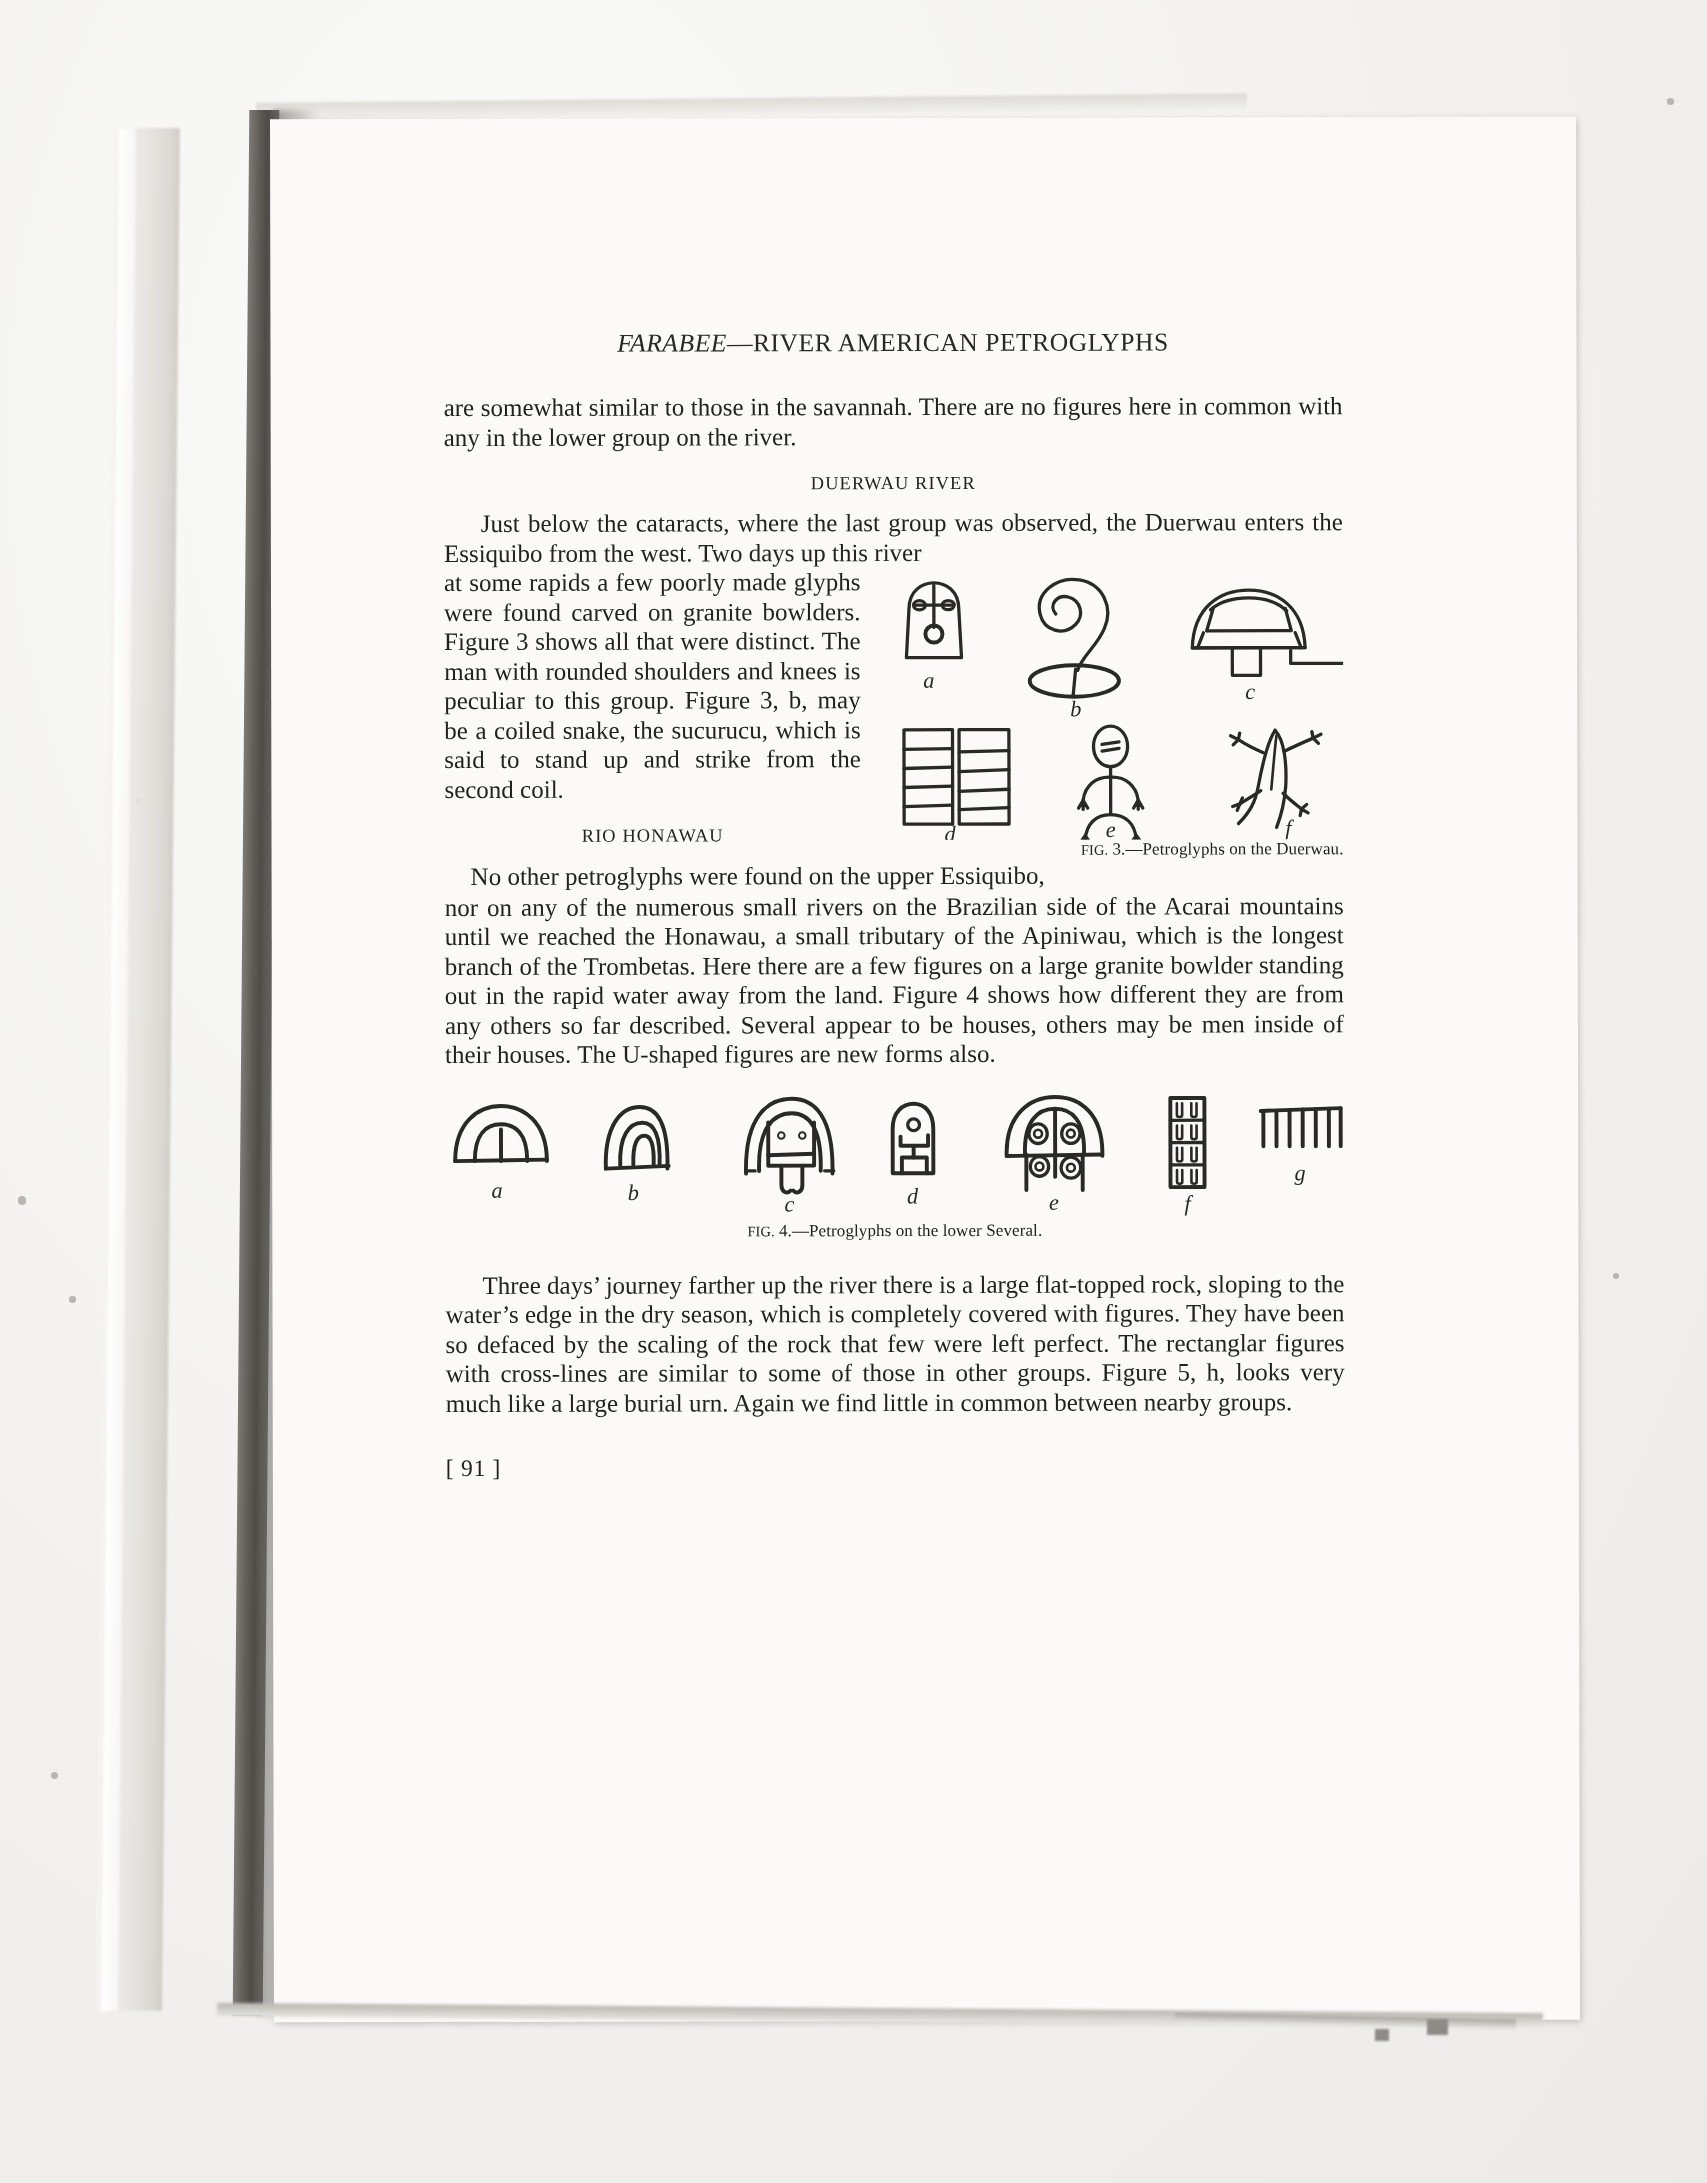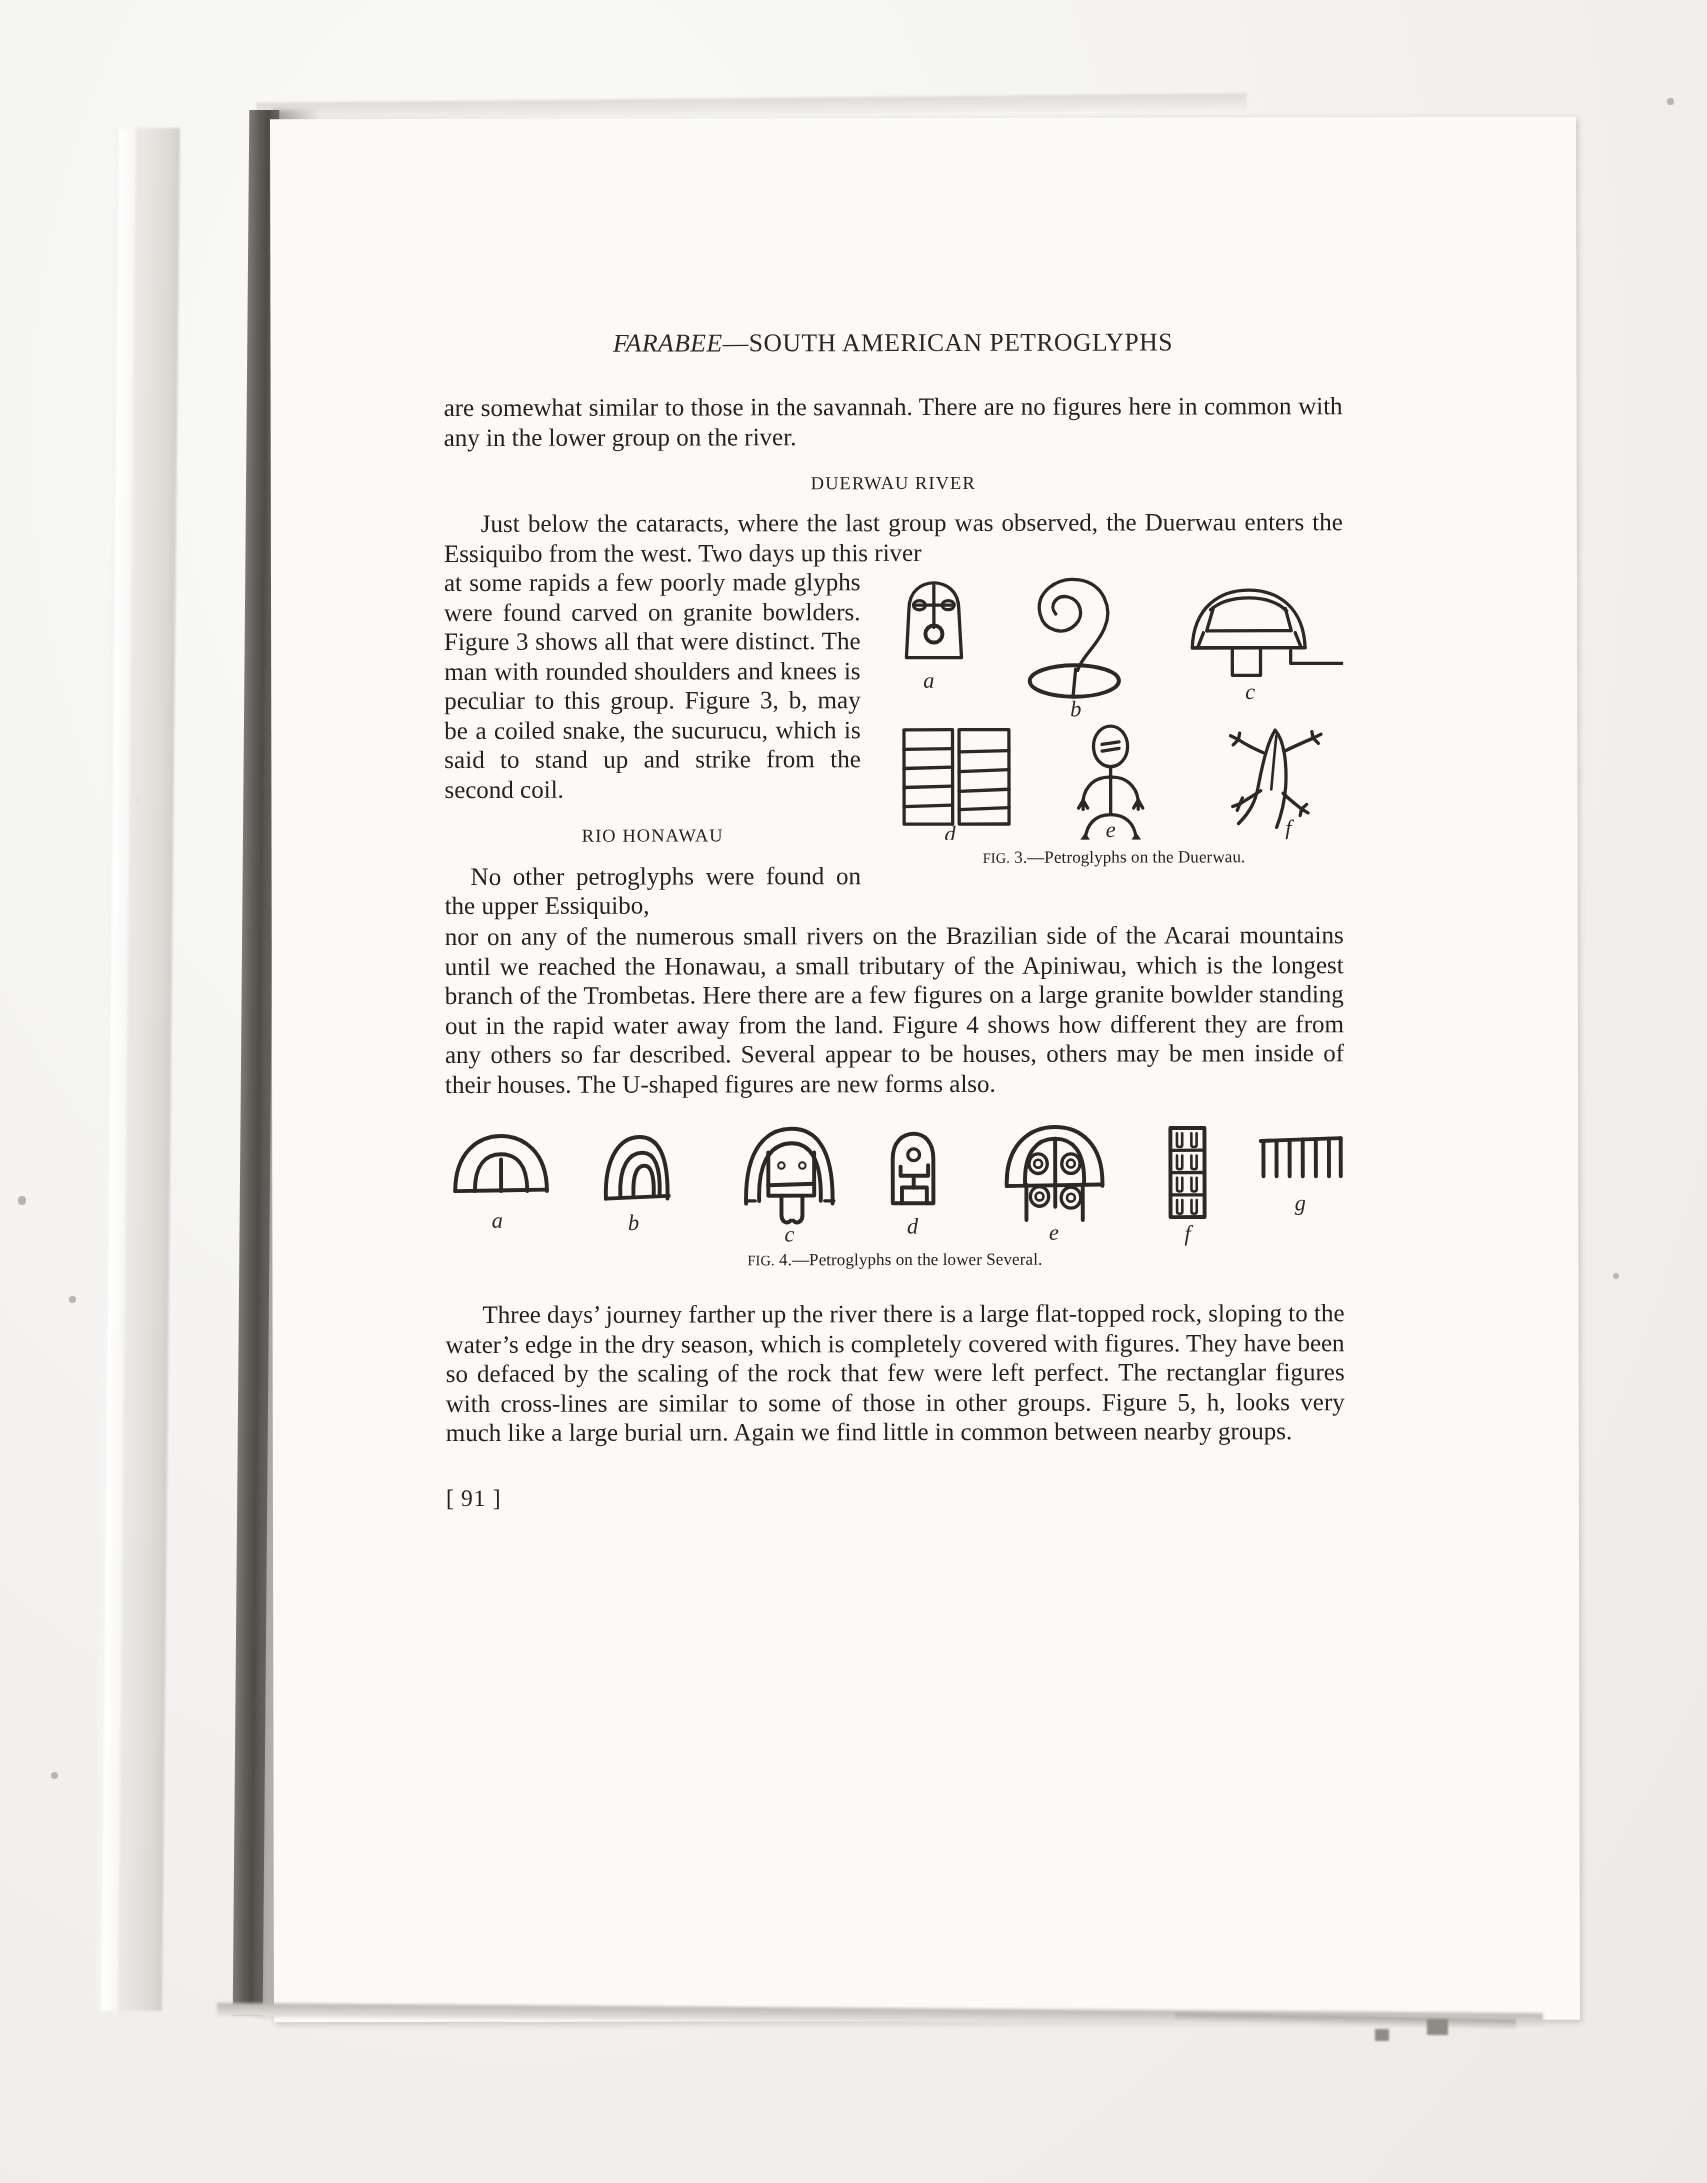--- a/index.html
+++ b/index.html
@@ -135,25 +135,25 @@
   }
   .narrow{
     font-size:25px;
     line-height:29.5px;
     color:#242220;
     text-align:justify;
     margin:0;
   }
 
   .figcap{
-    text-align:center;
+    text-align:right;
     font-size:17px;
     color:#242220;
     letter-spacing:0.1px;
-    margin-top:8px;
+    margin-top:0;
     white-space:nowrap;
   }
   .figcap .sc{ font-size:14.4px; }
 
   .glyphlabel{
     font-family:"Liberation Serif", serif;
     font-style:italic;
     font-size:34px;
     fill:#2b2826;
   }
@@ -193,21 +193,21 @@
 <div class="sheet"></div>
 <div class="sheet-bottom-edge"></div>
 <div class="sheet-bottom-edge2"></div>
 <div class="bot-stub"></div>
 <div class="bot-stub2"></div>
 
 <div class="content">
   <div class="inner">
 
     <div class="runhead">
-      <i>FARABEE</i><span>—</span><span>SOUTH AMERICAN PETROGLYPHS</span>
+      <i>FARABEE</i><span>—</span><span>RIVER AMERICAN PETROGLYPHS</span>
     </div>
 
     <p class="body">are somewhat similar to those in the savannah.  There are no figures here in common with any in the lower group on the river.</p>
 
     <div class="sec">DUERWAU RIVER</div>
 
     <p class="body ind">Just below the cataracts, where the last group was observed, the Duerwau enters the Essiquibo from the west.  Two days up this river</p>
 
     <div class="wrapzone">
 

